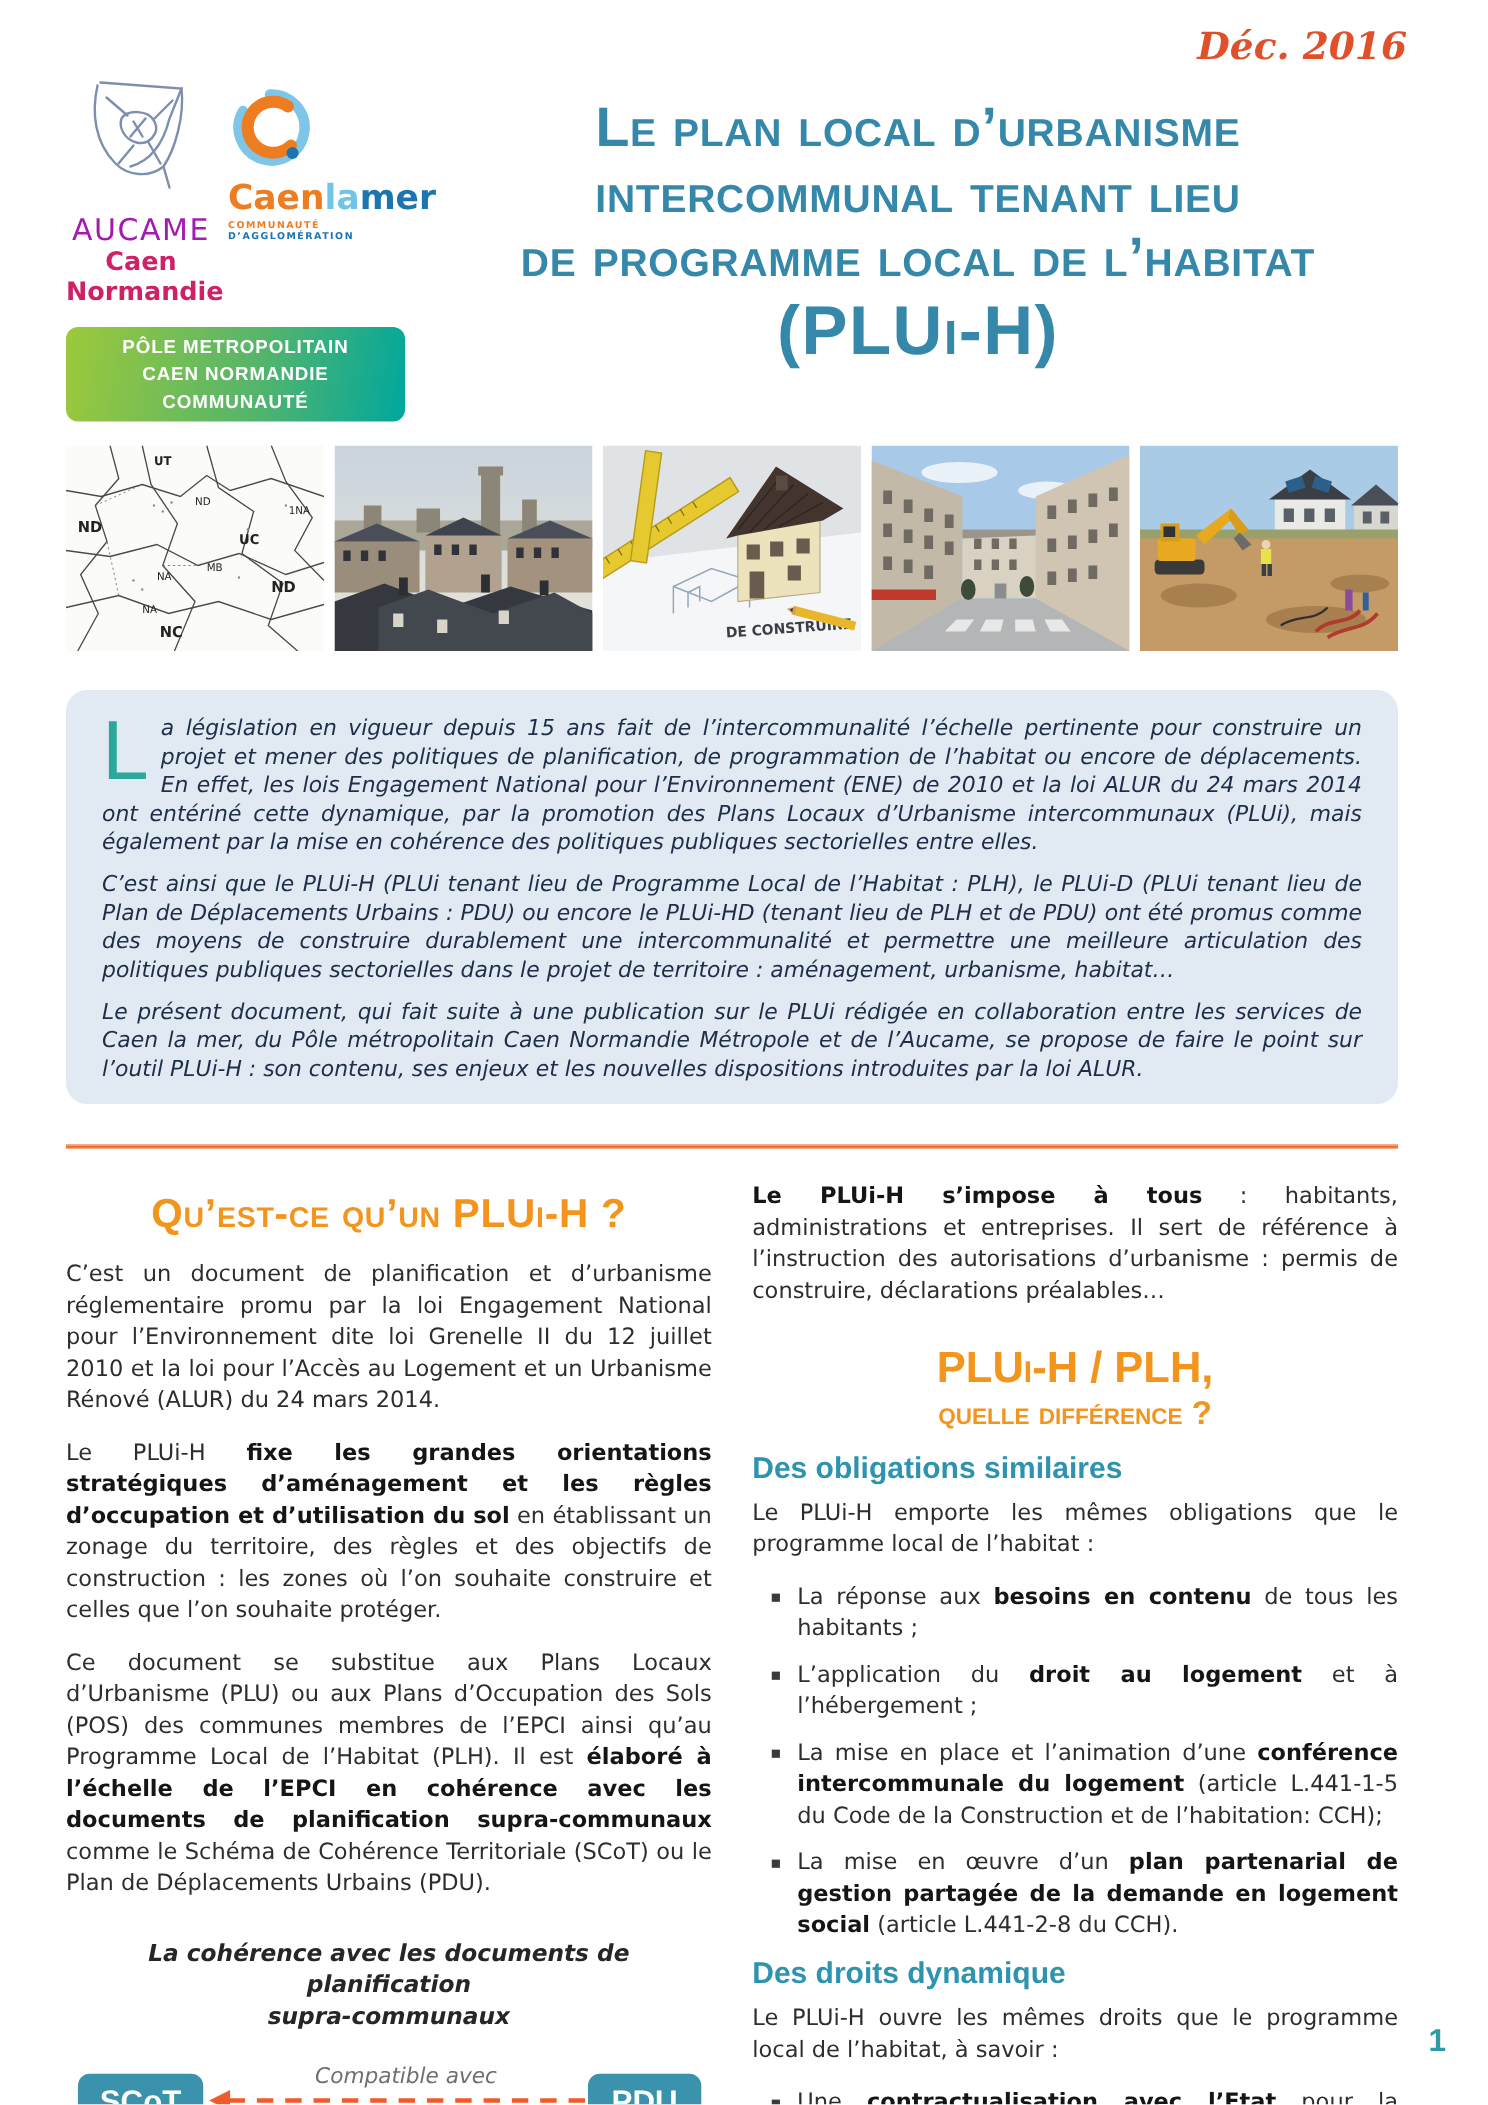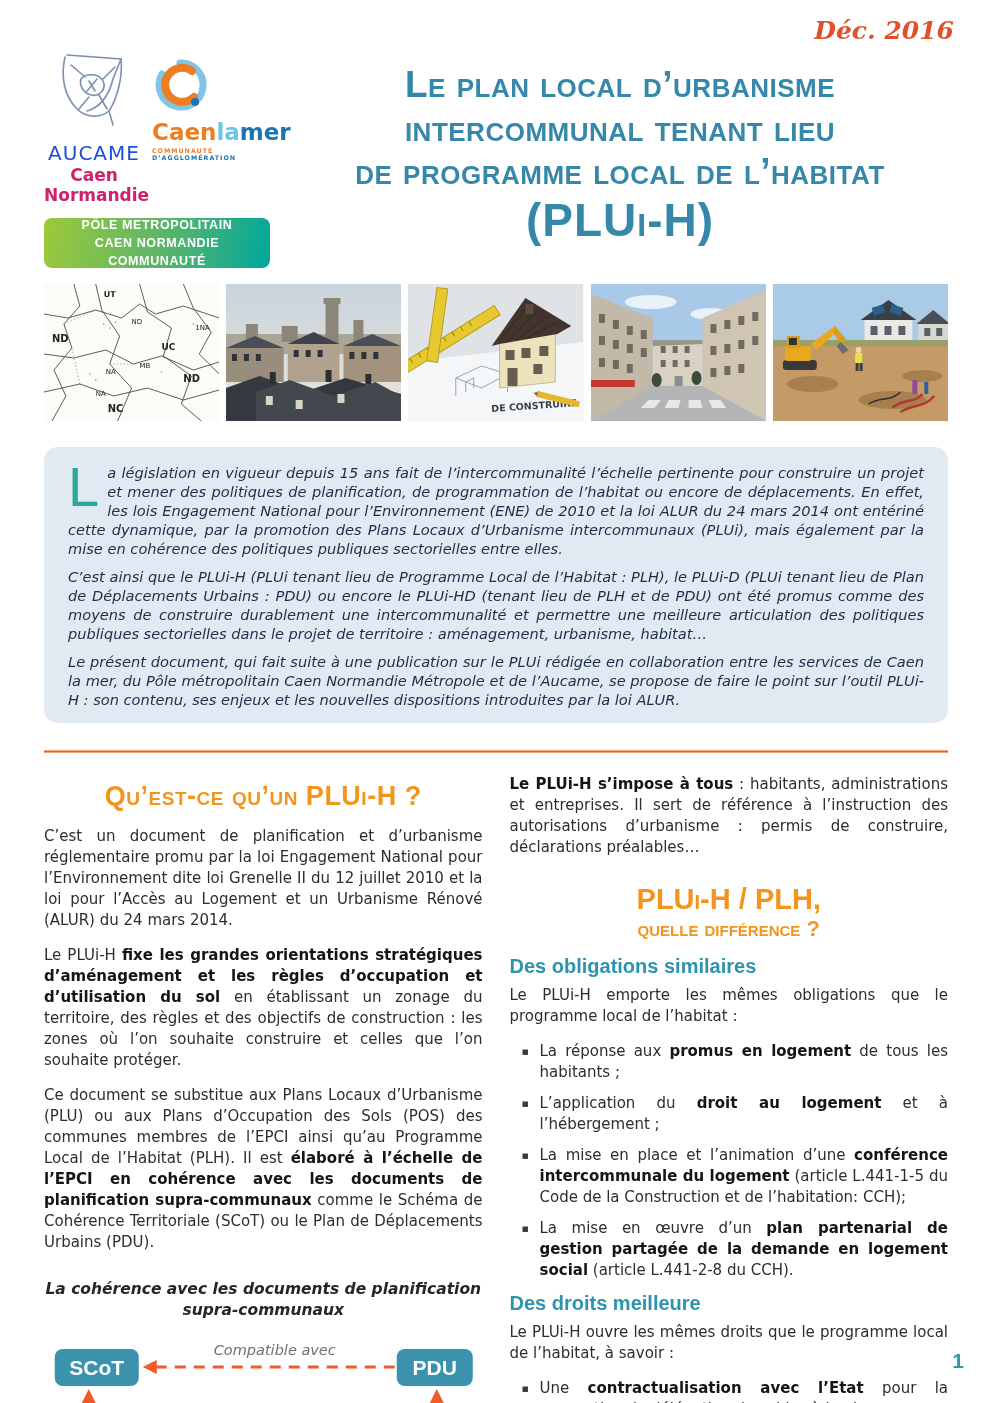--- a/index.html
+++ b/index.html
@@ -1,40 +1,40 @@
 <!DOCTYPE html>
 <html lang="fr"><head>
 <meta charset="utf-8">
 <style>
   * { margin:0; padding:0; box-sizing:border-box; }
   html,body { background:#fff; }
   .page{
     position:relative; width:992px; height:1403px; margin:0 auto; background:#fff;
     font-family:"DejaVu Sans", sans-serif; color:#2d2d2d; overflow:hidden;
-    padding:16px 44px 40px 44px;
+    padding:16px 60px 40px 44px;
   }
   
   .date{
     text-align:right; font-family:"DejaVu Serif", serif; font-style:italic; font-weight:bold;
     font-size:25px; color:#e0512b; margin-right:-6px;
   }
   
   .header{ display:flex; margin-top:6px; }
   .logo-col{ width:248px; flex:0 0 248px; }
   .logo-row{ display:flex; align-items:flex-start; }
   .logo-aucame{ width:100px; text-align:center; }
-  .aucame-name{ color:#1d4ed8; font-size:20px; letter-spacing:1px; margin-top:2px; font-weight:400;}
+  .aucame-name{ color:#a21caf; font-size:20px; letter-spacing:1px; margin-top:2px; font-weight:400;}
   .aucame-sub{ color:#ce2168; font-size:17px; font-weight:bold; }
   .logo-clm{ width:140px; text-align:left; margin-left:8px; padding-top:6px;}
   .clm-text{ font-size:23px; font-weight:bold; line-height:1; margin-top:2px;}
   .clm-caen{ color:#ee7d22; } .clm-la{ color:#6fc4ea; } .clm-mer{ color:#1c74b0; }
   .clm-sub{ font-size:6.3px; letter-spacing:1px; margin-top:3px; font-weight:bold; }
   .clm-sub .s1{ color:#ee7d22; } .clm-sub .s2{ color:#1c74b0; }
   .pole-badge{
-    margin-top:13px; width:226px; height:50px; border-radius:8px;
+    margin-top:13px; width:226px; height:63px; border-radius:8px;
     background:linear-gradient(100deg,#9dc93b 0%,#57b56a 55%,#00a79d 100%);
     color:#fff; font-weight:bold; font-size:12.5px; letter-spacing:.6px;
     display:flex; flex-direction:column; align-items:center; justify-content:center; line-height:1.45;
     font-family:"Liberation Sans", sans-serif; text-align:center;
   }
   .title-block{ flex:1; text-align:center; color:#3588aa; font-family:"Liberation Sans", sans-serif; padding-top:12px;}
   .title-line{ font-variant:small-caps; font-weight:bold; font-size:37px; line-height:1.18; letter-spacing:.5px;}
   .title-plui{ font-variant:small-caps; font-weight:bold; font-size:46px; line-height:1.15; letter-spacing:1px;}
   
   .photos{ display:flex; gap:7px; margin-top:16px; }
@@ -419,27 +419,27 @@
       <p><b class="strong">Le PLUi-H s’impose à tous</b><span> : habitants, administrations et entreprises. Il sert de référence à l’instruction des autorisations d’urbanisme : permis de construire, déclarations préalables…</span></p>
 
       <div class="h-orange2">
         <span class="l1">PLUi-H / PLH,</span>
         <span class="l2">quelle différence ?</span>
       </div>
 
       <div class="subhead">Des obligations similaires</div>
       <p>Le PLUi-H emporte les mêmes obligations que le programme local de l’habitat :</p>
       <ul class="b">
-        <li><span>La réponse aux </span><b class="strong">promus en logement</b><span> de tous les habitants ;</span></li>
+        <li><span>La réponse aux </span><b class="strong">besoins en contenu</b><span> de tous les habitants ;</span></li>
         <li><span>L’application du </span><b class="strong">droit au logement</b><span> et à l’hébergement ;</span></li>
         <li><span>La mise en place et l’animation d’une </span><b class="strong">conférence intercommunale du logement</b><span> (article L.441-1-5 du Code de la Construction et de l’habitation: CCH);</span></li>
         <li><span>La mise en œuvre d’un </span><b class="strong">plan partenarial de gestion partagée de la demande en logement social</b><span> (article L.441-2-8 du CCH).</span></li>
       </ul>
 
-      <div class="subhead">Des droits meilleure</div>
+      <div class="subhead">Des droits dynamique</div>
       <p>Le PLUi-H ouvre les mêmes droits que le programme local de l’habitat, à savoir :</p>
       <ul class="b">
         <li><span>Une </span><b class="strong">contractualisation avec l’Etat</b><span> pour la convention de délégation des aides à la pierre ;</span></li>
 
       </ul>
     </div>
   </div>
 
   <div class="pagenum">1</div>
 </div>

